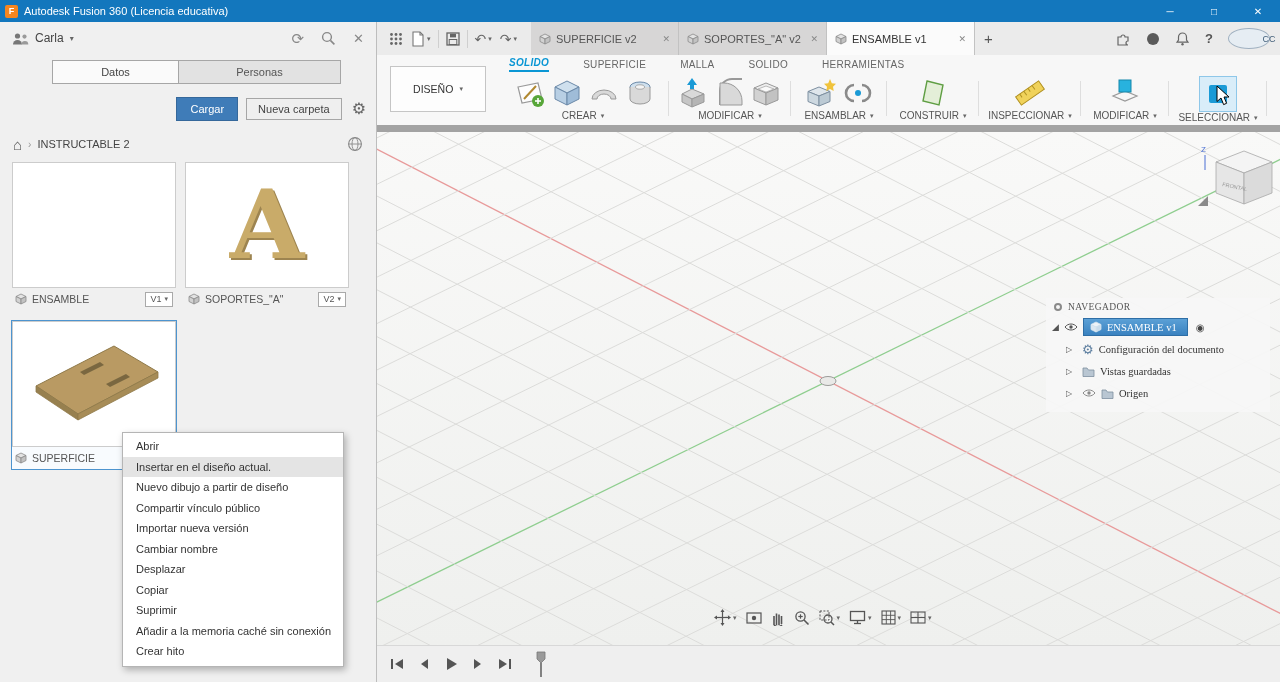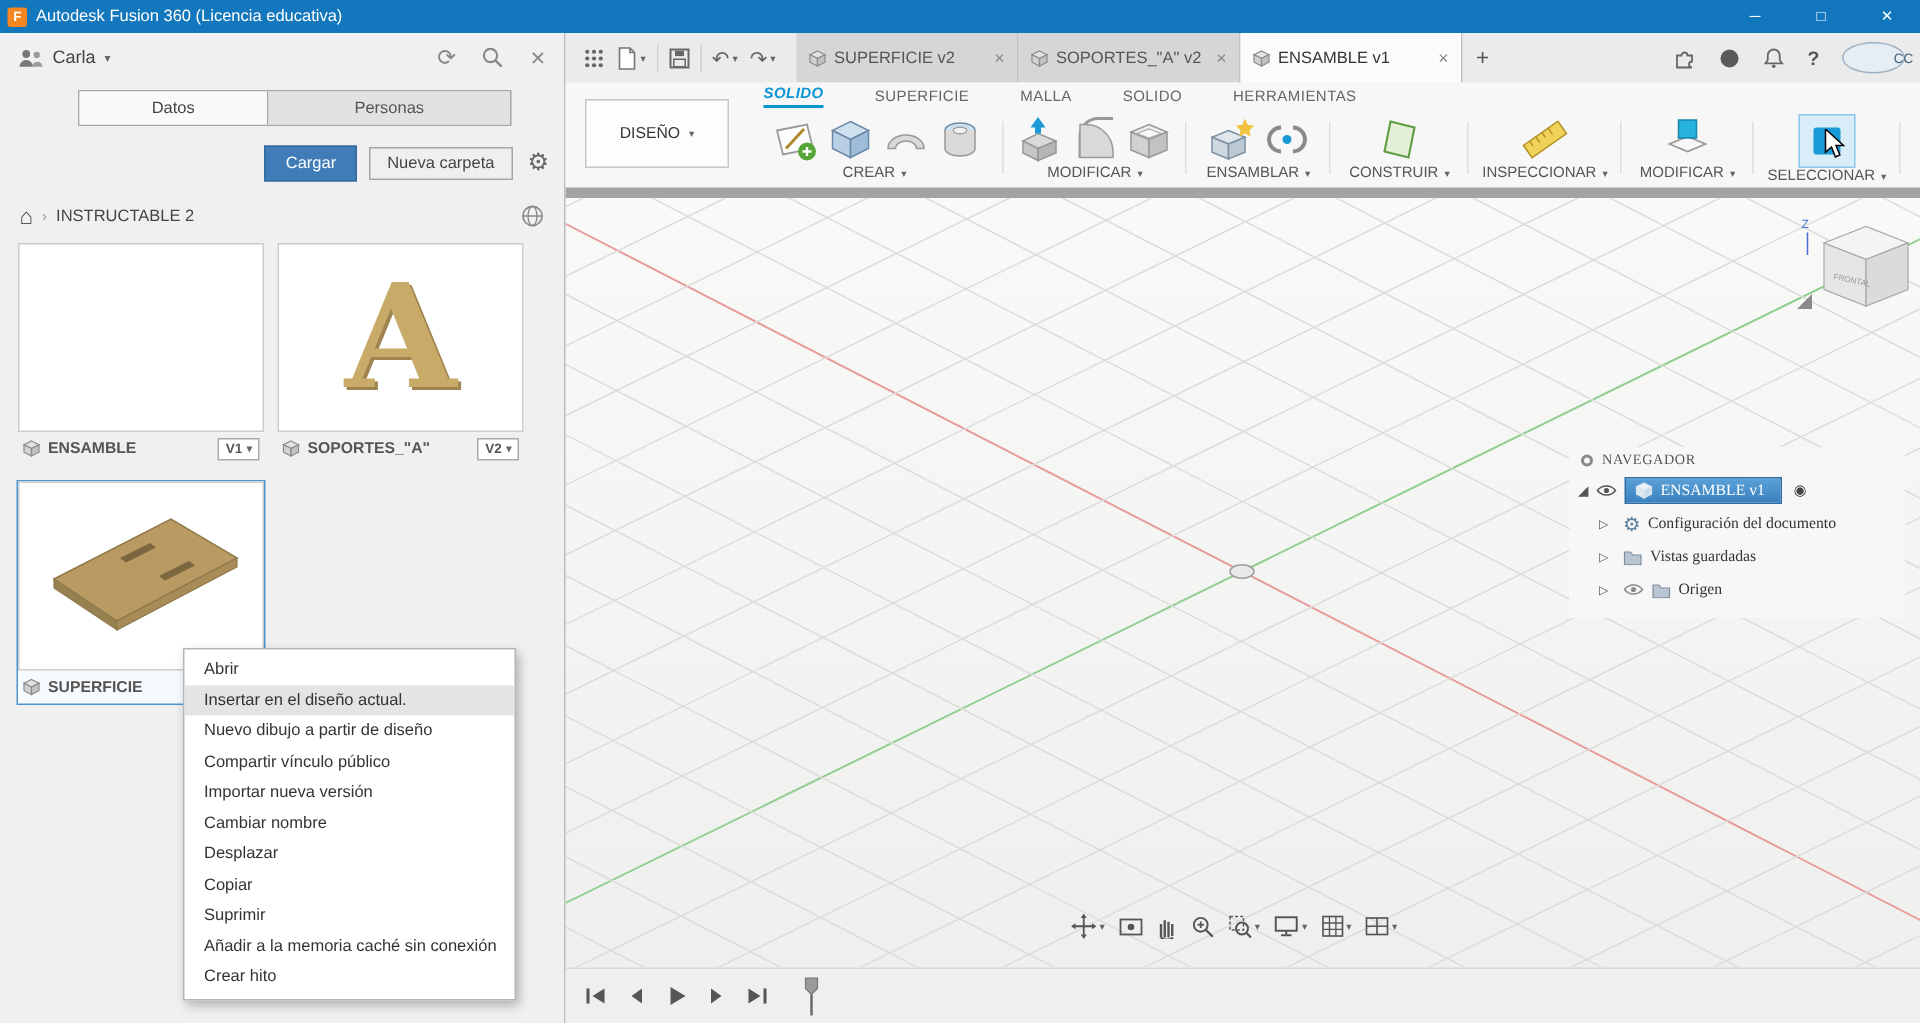--- a/index.html
+++ b/index.html
@@ -29,21 +29,21 @@
   .btn-nueva { background:#efefef; border:1px solid #a6a6a6; color:#444; font-size:11px; padding:4px 11px; }
   .gear { font-size:16px; color:#666; line-height:1; margin-left:2px; }
   .crumbs { margin-top:15px; padding:0 13px; display:flex; align-items:center; gap:6px; font-size:11px; color:#444; }
   .crumb-home { font-size:15px; color:#555; line-height:1; }
   .crumb-sep { font-size:10px; color:#999; }
   .crumbs .globe { margin-left:auto; }
   .cards { margin-top:10px; padding:0 12px; display:grid; grid-template-columns:164px 164px; gap:11px 9px; }
   .card { background:transparent; }
   .card.sel { box-shadow:0 0 0 1px #4d94cf; background:#f8fbfe; }
   .thumb { height:126px; background:#fff; border:1px solid #cccccc; display:flex; align-items:center; justify-content:center; overflow:hidden; }
-  .clabel { height:22px; display:flex; align-items:center; gap:5px; font-size:10.5px; color:#555; padding:0 3px;font-weight:bold; }
+  .clabel { height:22px; display:flex; align-items:center; gap:5px; font-size:10.5px; color:#555; padding:0 3px; }
   .clabel .nm { white-space:nowrap; overflow:hidden; text-overflow:ellipsis; }
   .ver { margin-left:auto; border:1px solid #a9a9a9; background:#fff; font-size:9px; height:15px; padding:0 4px; display:flex; align-items:center; gap:3px; color:#555; }
   .ver .vcaret { font-size:7px; color:#666; }
   .letterA { font-family:"DejaVu Serif", serif; font-size:96px; font-weight:bold; color:#c9ab69; text-shadow:2px 2px 0 #9d8450; line-height:1; }
 
   
   #ctxmenu { position:absolute; left:122px; top:432px; width:222px; background:#fff; border:1px solid #b5b5b5; box-shadow:2px 3px 7px rgba(0,0,0,.28); z-index:45; padding:3px 0 4px; }
   .mi { height:20.5px; line-height:20.5px; padding-left:13px; font-size:11px; color:#333; white-space:nowrap; overflow:hidden; }
   .mi-hl { background:#e4e4e4; }
 

